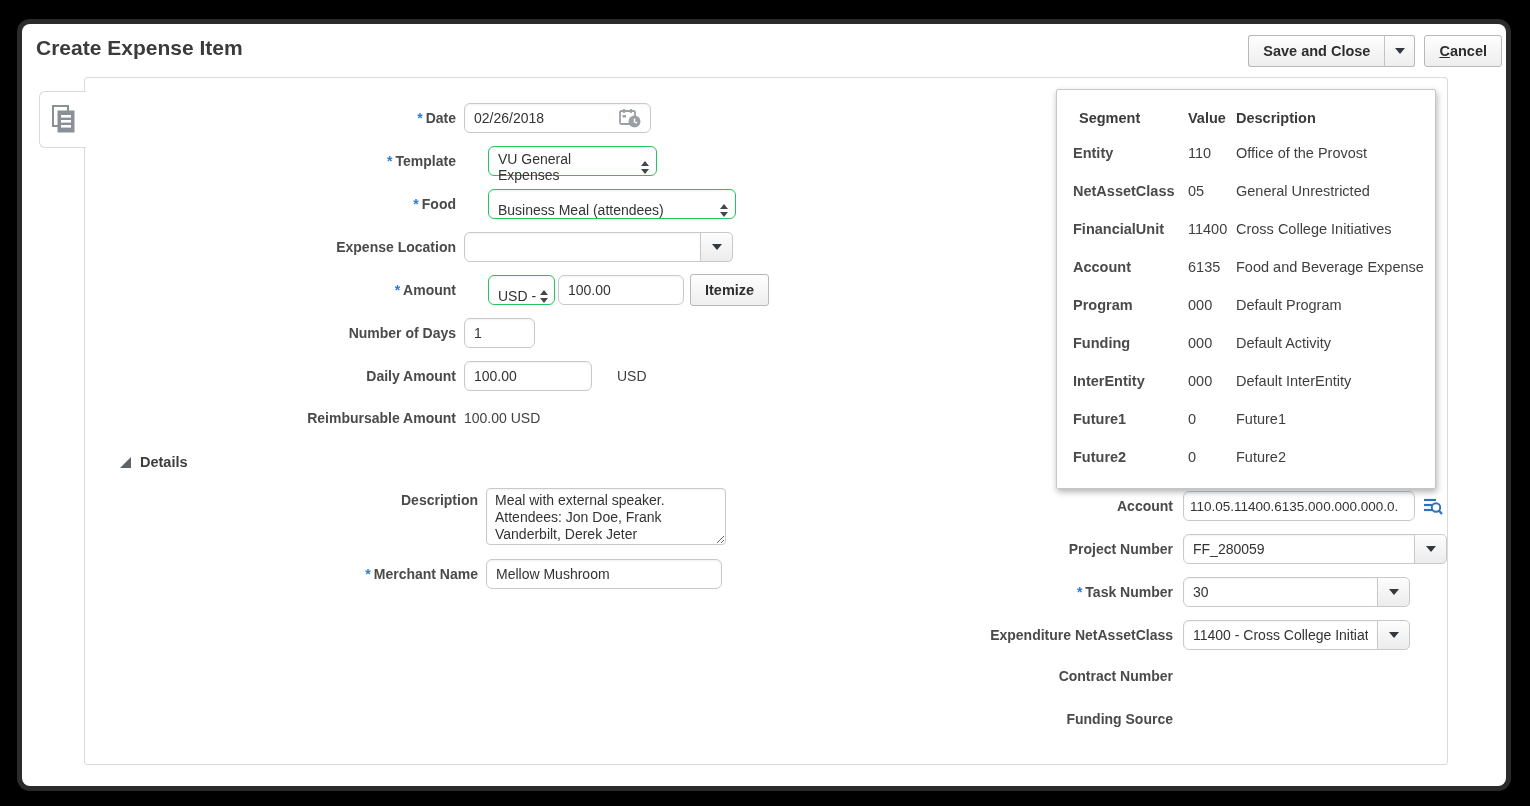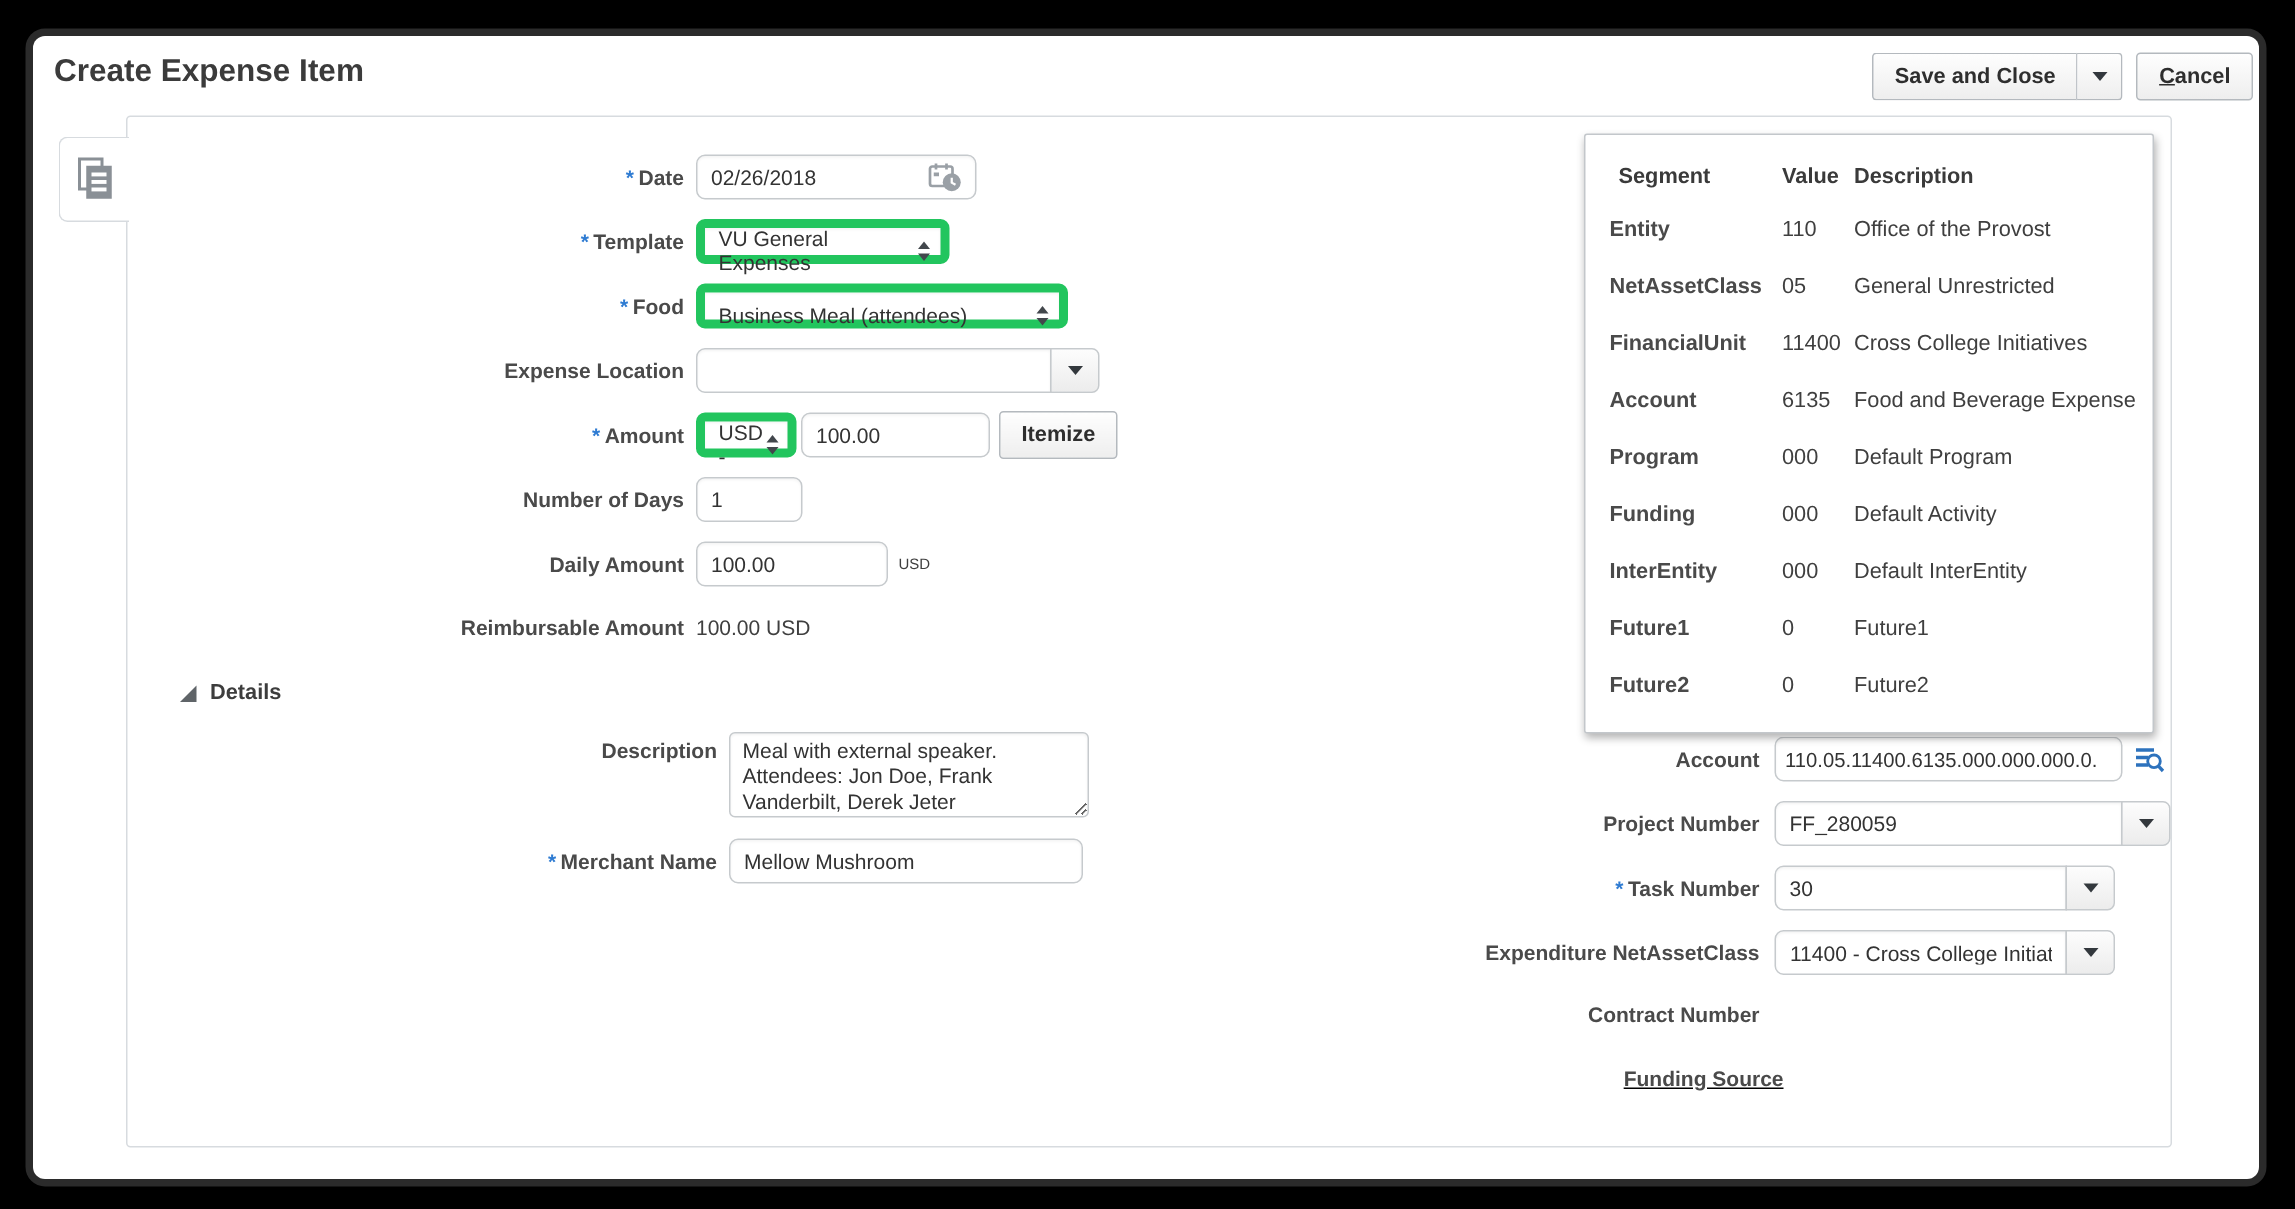--- a/index.html
+++ b/index.html
@@ -42,34 +42,34 @@
   .inp { height:30px; border:1px solid #c6cacd; border-radius:6px; background:#fff; padding:0 9px;
          font-family:"Liberation Sans",sans-serif; font-size:14px; color:#333;
          box-shadow:inset 0 1px 2px rgba(0,0,0,.05); outline:none; }
   .inp.num { text-align:left; }
 
   .inp-wrap { height:30px; border:1px solid #c6cacd; border-radius:6px; background:#fff;
               box-shadow:inset 0 1px 2px rgba(0,0,0,.05); display:flex; align-items:center; padding:0 7px 0 0; }
   .inp-wrap input { border:none; outline:none; background:transparent; height:26px; padding:0 9px;
                     font-family:"Liberation Sans",sans-serif; font-size:14px; color:#333; flex:1; min-width:0; }
 
-  .selectbox { height:30px; border:6px solid #22c55e; border-radius:6px; background:#fff;
+  .selectbox { height:30px; border:1px solid #22c55e; border-radius:6px; background:#fff;
                display:flex; align-items:center; justify-content:space-between; padding:12px 7px 0 9px;
-               font-size:14px; color:#333; cursor:pointer; box-shadow:inset 0 1px 2px rgba(0,0,0,.05); }
+               font-size:14px; color:#333; cursor:pointer; box-shadow:inset 0 1px 2px rgba(0,0,0,.05);margin-left:24px; }
   .spin { display:inline-flex; flex-direction:column; align-items:center; margin-left:6px; }
   .spin .t-up { width:0; height:0; border-left:4px solid transparent; border-right:4px solid transparent; border-bottom:5px solid #42474c; margin-bottom:3px; }
   .spin .t-dnn { width:0; height:0; border-left:4px solid transparent; border-right:4px solid transparent; border-top:5px solid #42474c; }
 
   .combo { display:flex; }
   .combo .inp { border-radius:6px 0 0 6px; }
   .ddbtn { width:33px; height:30px; margin-left:-1px; background:linear-gradient(#fdfdfd,#ececec);
            border:1px solid #c6cacd; border-radius:0 5px 5px 0; display:flex; align-items:center; justify-content:center; cursor:pointer; }
 
   .plain { font-size:14px; color:#3f3f3f; }
-  .suffix { font-size:10px; color:#3f3f3f; margin-left:7px; }
+  .suffix { font-size:14px; color:#3f3f3f; margin-left:25px; }
 
   textarea.ta { width:240px; height:57px; border:1px solid #c6cacd; border-radius:4px; padding:3px 8px;
                 font-family:"Liberation Sans",sans-serif; font-size:14px; line-height:17px; color:#333;
                 box-shadow:inset 0 1px 2px rgba(0,0,0,.05); outline:none; }
 
   .details-hdr { position:absolute; left:34px; top:374px; display:flex; align-items:center; height:20px; }
   .details-hdr .txt { font-size:14.5px; font-weight:bold; color:#3d3d3d; margin-left:8px; }
 
   
   .popup { position:absolute; left:971px; top:11px; width:380px; height:400px; background:#fff;
@@ -272,21 +272,21 @@
         <span class="ddbtn">
             <span class="tri-dn"></span>
           </span>
       </div>
     </div>
 
     <div class="row" style="top:583px; left:0;">
       <div class="lbl w-right">Contract Number</div>
     </div>
 
-    <div class="row" style="top:626px; left:16px;text-decoration:underline;">
+    <div class="row" style="top:626px; left:0;">
       <div class="lbl w-right">Funding Source</div>
     </div>
 
     <div class="popup">
       <div class="pgrid hdr">
         <span class="c1">Segment</span>
         <span>Value</span>
         <span>Description</span>
       </div>
       <div class="pgrid prow">

